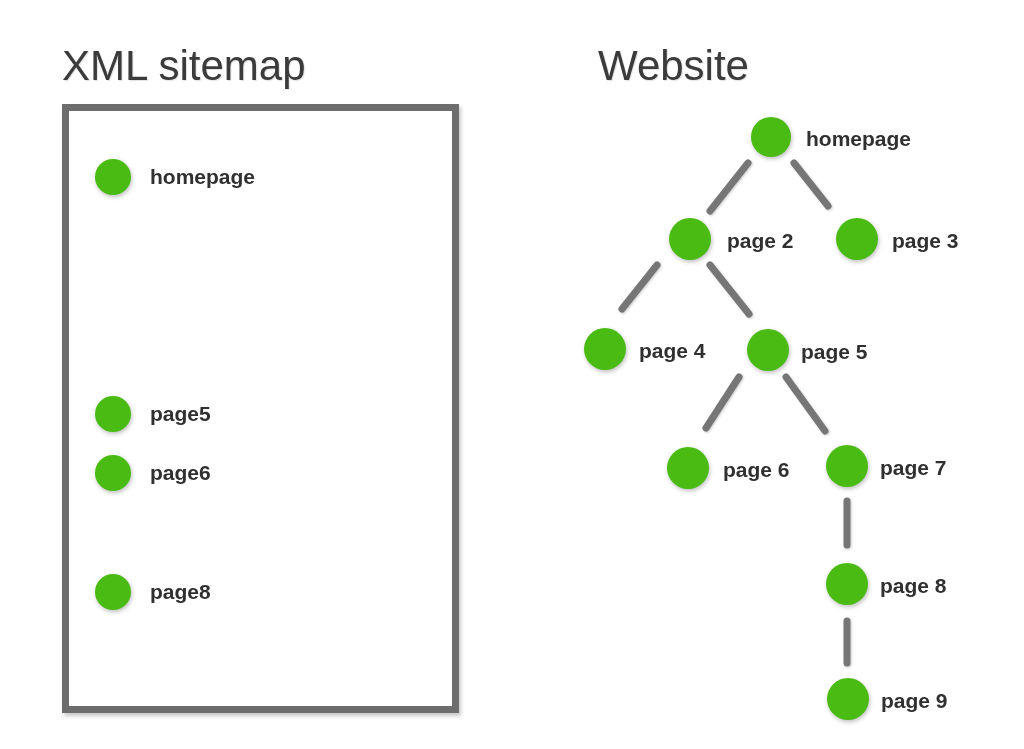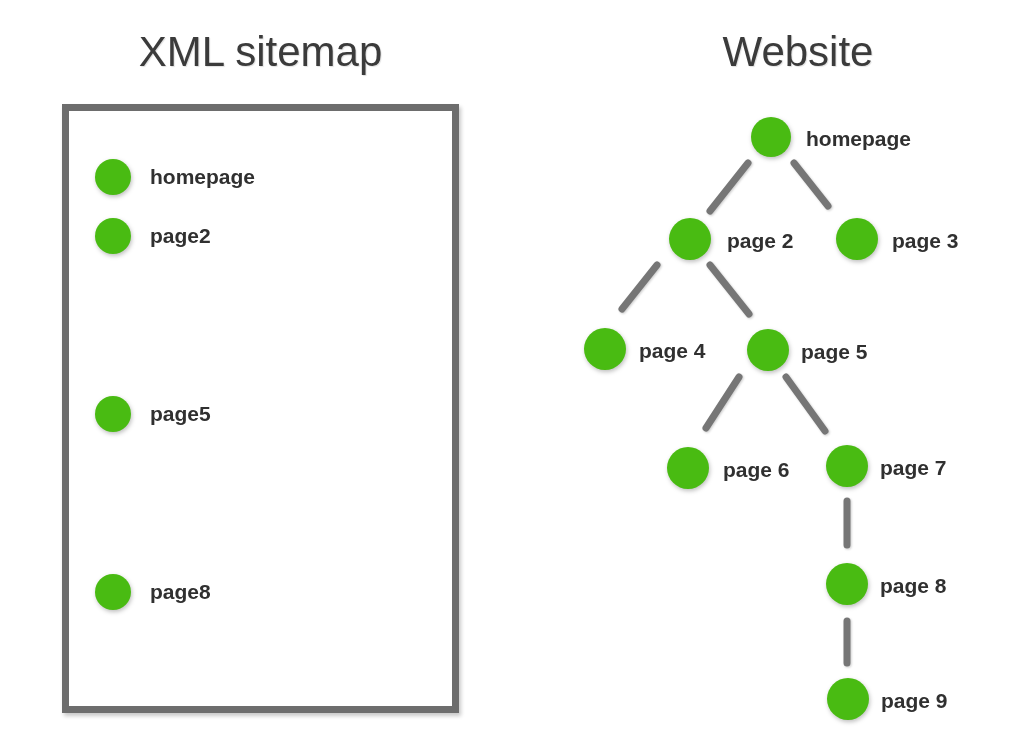--- a/index.html
+++ b/index.html
@@ -13,26 +13,26 @@
   html,body{width:1024px;height:749px;}
   body{
     position:relative;
     width:1024px;height:749px;
     background:#ffffff;
     font-family:"Liberation Sans","DejaVu Sans",sans-serif;
     overflow:hidden;
   }
   .panel-title{
     position:absolute;
-    top:30px;
+    top:44px;
     line-height:44px;
     font-size:42px;
     font-weight:400;
     color:var(--title);
-    text-align:center;
+    text-align:left;
     text-shadow:1px 1px 1px rgba(0,0,0,0.12);
     white-space:nowrap;
   }
   #sitemap-title{left:62px;width:397px;}
   #website-title{left:598px;width:400px;}
 
   .sitemap-box{
     position:absolute;
     left:62px;top:104px;
     width:397px;height:609px;
@@ -88,27 +88,27 @@
 </head>
 <body>
 
 <div class="panel-title" id="sitemap-title">XML sitemap</div>
 
 <div class="sitemap-box">
   <div class="sitemap-row" style="top:48px">
     <span class="bullet"></span>
     <span class="item-label">homepage</span>
   </div>
-  <div class="sitemap-row" style="top:107px">
-    <span class="bullet"></span>
-    <span class="item-label">page2</span>
-  </div>
   <div class="sitemap-row" style="top:285px">
     <span class="bullet"></span>
     <span class="item-label">page5</span>
+  </div>
+  <div class="sitemap-row" style="top:344px">
+    <span class="bullet"></span>
+    <span class="item-label">page6</span>
   </div>
   <div class="sitemap-row" style="top:463px">
     <span class="bullet"></span>
     <span class="item-label">page8</span>
   </div>
 </div>
 
 <div class="panel-title" id="website-title">Website</div>
 
 <svg class="tree" viewBox="0 0 1024 749">

